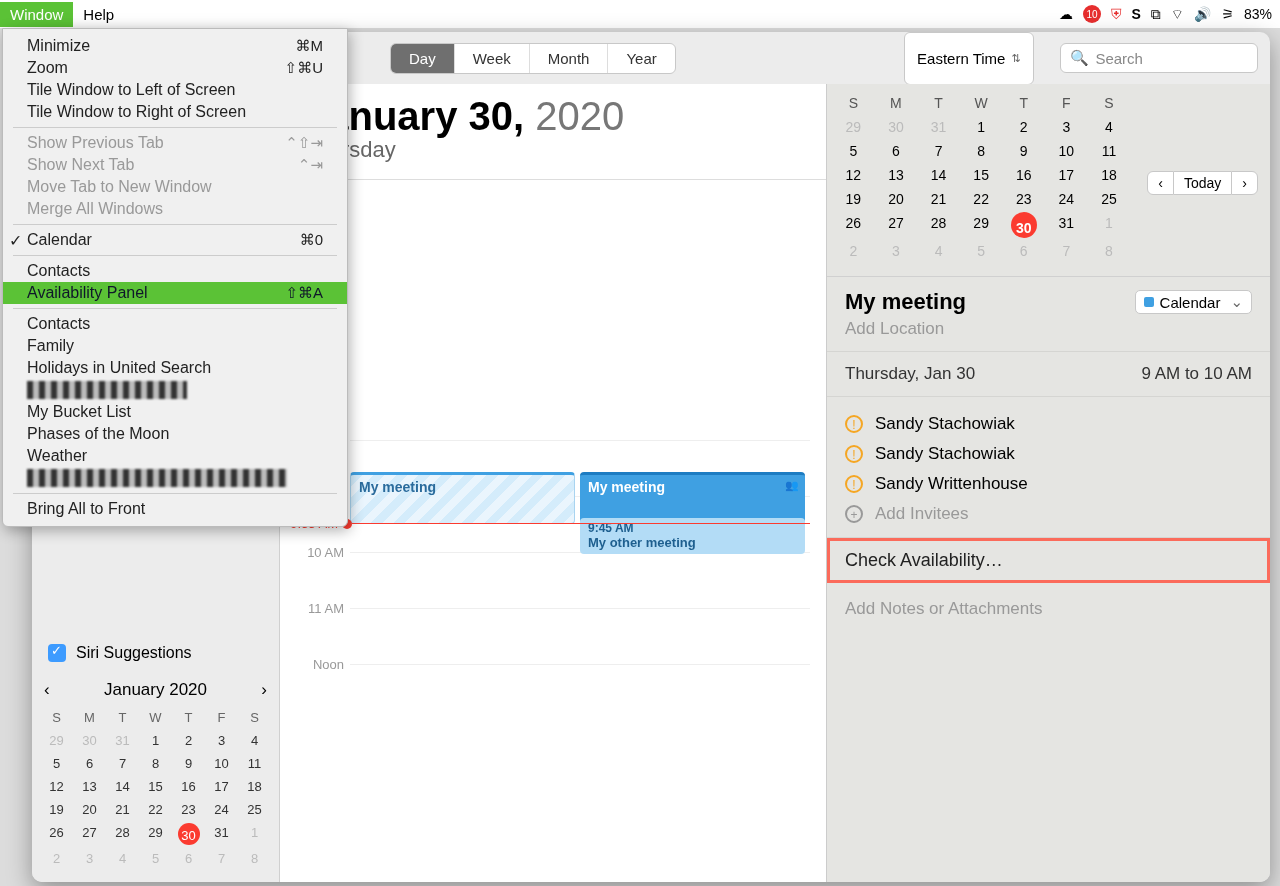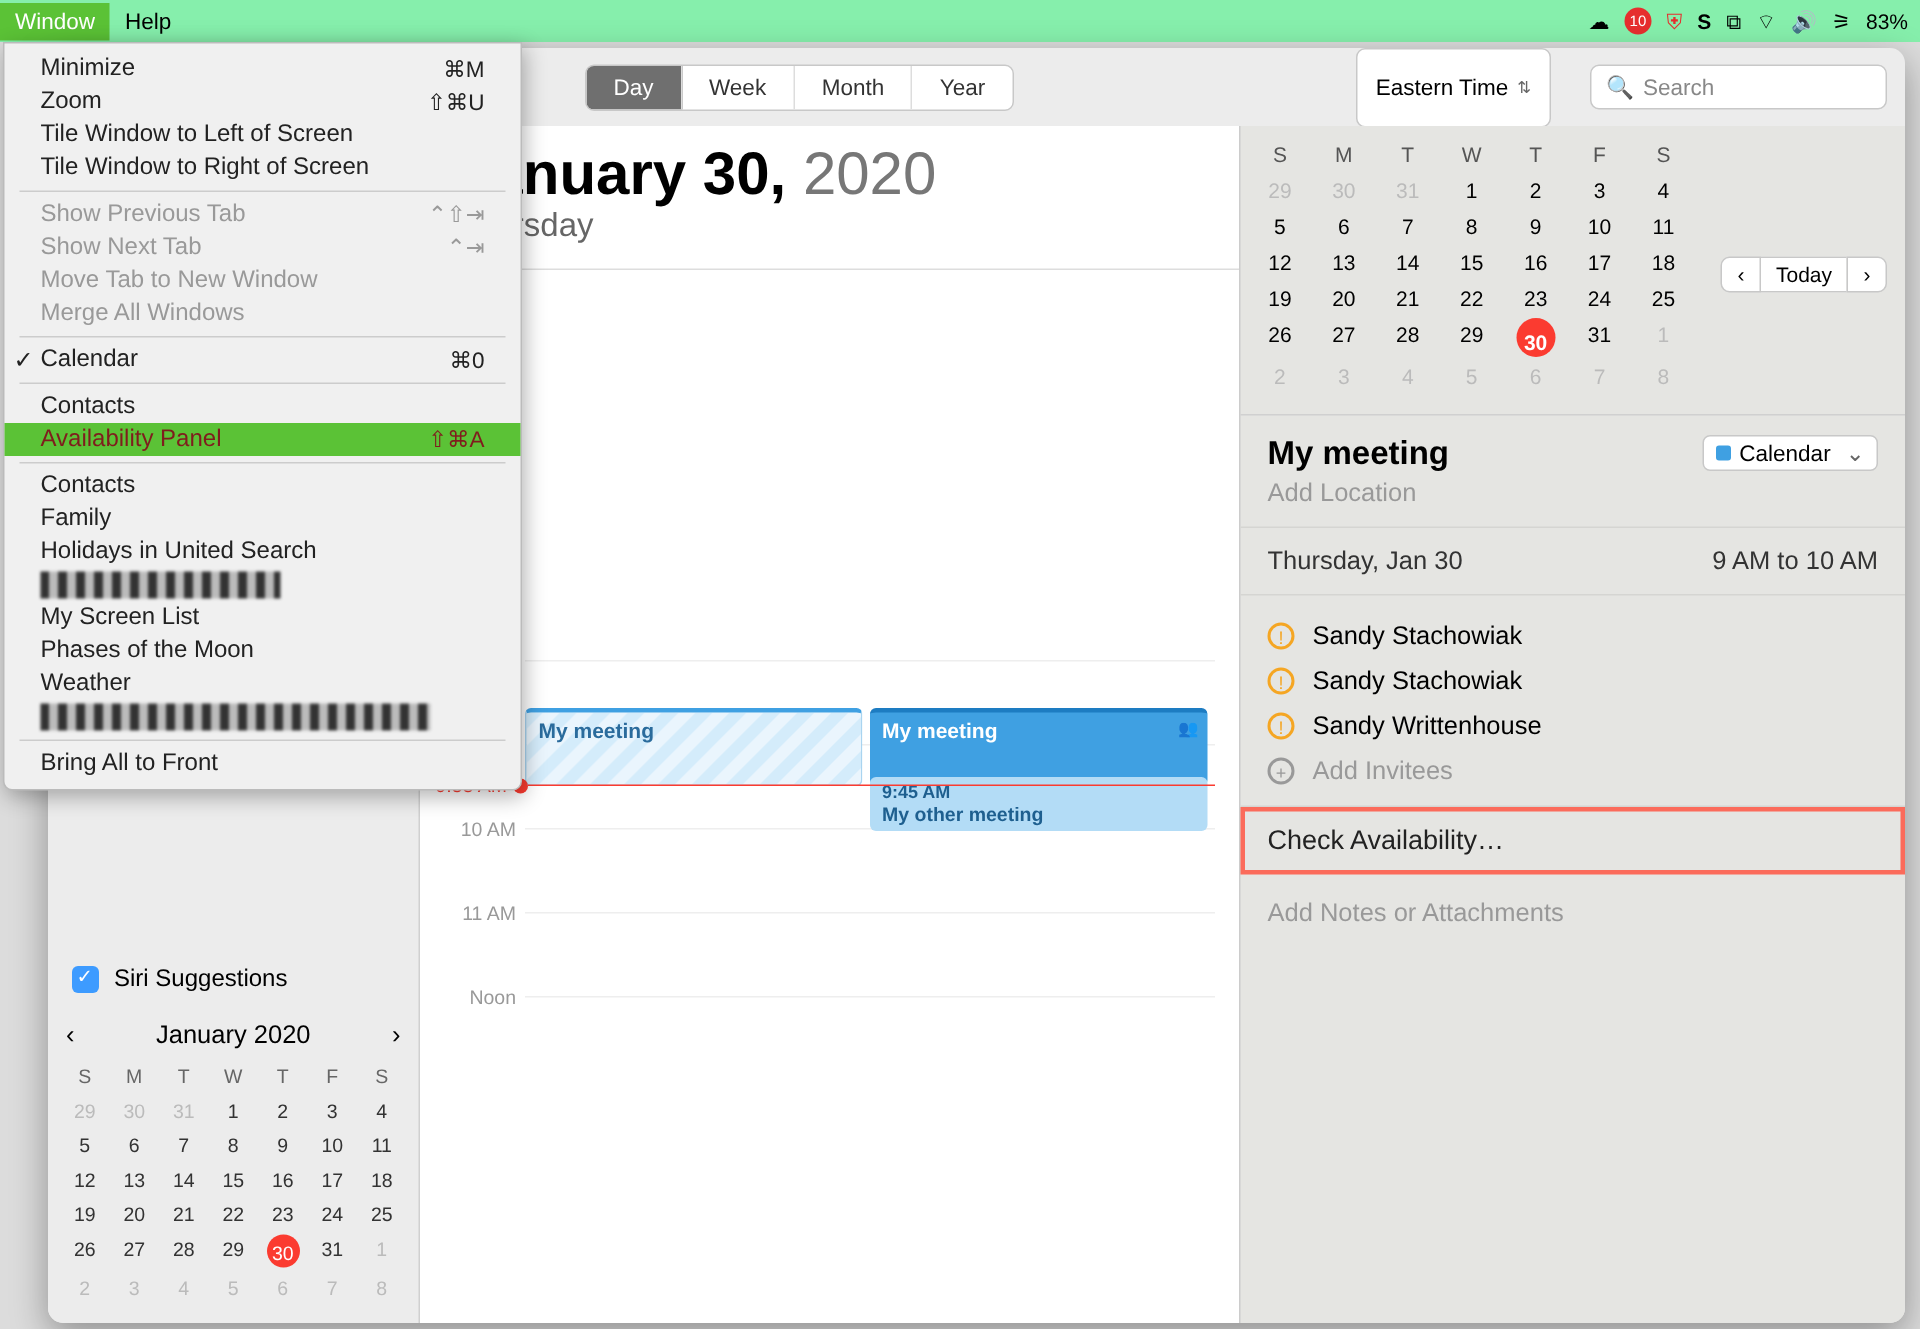--- a/index.html
+++ b/index.html
@@ -1,29 +1,29 @@
 <!DOCTYPE html>
 <html><head>
 <meta charset="utf-8">
 <style>
 * { box-sizing: border-box; margin: 0; padding: 0; }
 body { font-family: -apple-system, "Helvetica Neue", Arial, sans-serif; background: #dcdcdc; width: 1280px; height: 886px; overflow: hidden; position: relative; }
 
 
-.menubar { position: absolute; top: 0; left: 0; right: 0; height: 28px; background: #86efac; display: flex; align-items: center; }
+.menubar { position: absolute; top: 0; left: 0; right: 0; height: 28px; background: #ffffff; display: flex; align-items: center; }
 .menubar .active { background: #5bc236; color: #fff; padding: 4px 10px; font-size: 15px; }
 .menubar .item { padding: 4px 10px; font-size: 15px; }
 .menubar .right { margin-left: auto; display: flex; align-items: center; gap: 10px; padding-right: 8px; }
 .menubar .right span { font-size: 14px; }
 
 
 .dropdown { position: absolute; top: 28px; left: 2px; width: 346px; background: #f0f0f0; border: 1px solid #bbb; border-radius: 0 0 6px 6px; box-shadow: 2px 4px 14px rgba(0,0,0,.3); z-index: 100; padding: 6px 0; }
 .dropdown .row { display: flex; align-items: center; padding: 2px 24px; font-size: 16px; color: #222; position: relative; }
 .dropdown .row.disabled { color: #999; }
-.dropdown .row.sel { background: #5bc236; color: #7f1d1d; }
+.dropdown .row.sel { background: #5bc236; color: #0f172a; }
 .dropdown .row .sc { margin-left: auto; font-size: 15px; }
 .dropdown hr { border: none; border-top: 1px solid #ccc; margin: 4px 10px; }
 .dropdown .check::before { content: "✓"; position: absolute; left: 6px; }
 .pix { display: inline-block; width: 160px; height: 18px; background: repeating-linear-gradient(90deg,#333 0 6px,#bbb 6px 12px); filter: blur(1px); }
 .pix2 { width:260px; }
 
 
 .window { position: absolute; top: 32px; left: 32px; right: 10px; bottom: 4px; background: #ececec; border-radius: 10px; box-shadow: 0 8px 24px rgba(0,0,0,.35); overflow: hidden; display: flex; flex-direction: column; }
 
 
@@ -173,21 +173,21 @@
   <div class="row">
       <span>Family</span>
     </div>
   <div class="row">
       <span>Holidays in United Search</span>
     </div>
   <div class="row">
       <span class="pix"></span>
     </div>
   <div class="row">
-      <span>My Screen List</span>
+      <span>My Bucket List</span>
     </div>
   <div class="row">
       <span>Phases of the Moon</span>
     </div>
   <div class="row">
       <span>Weather</span>
     </div>
   <div class="row">
       <span class="pix pix2"></span>
     </div>

